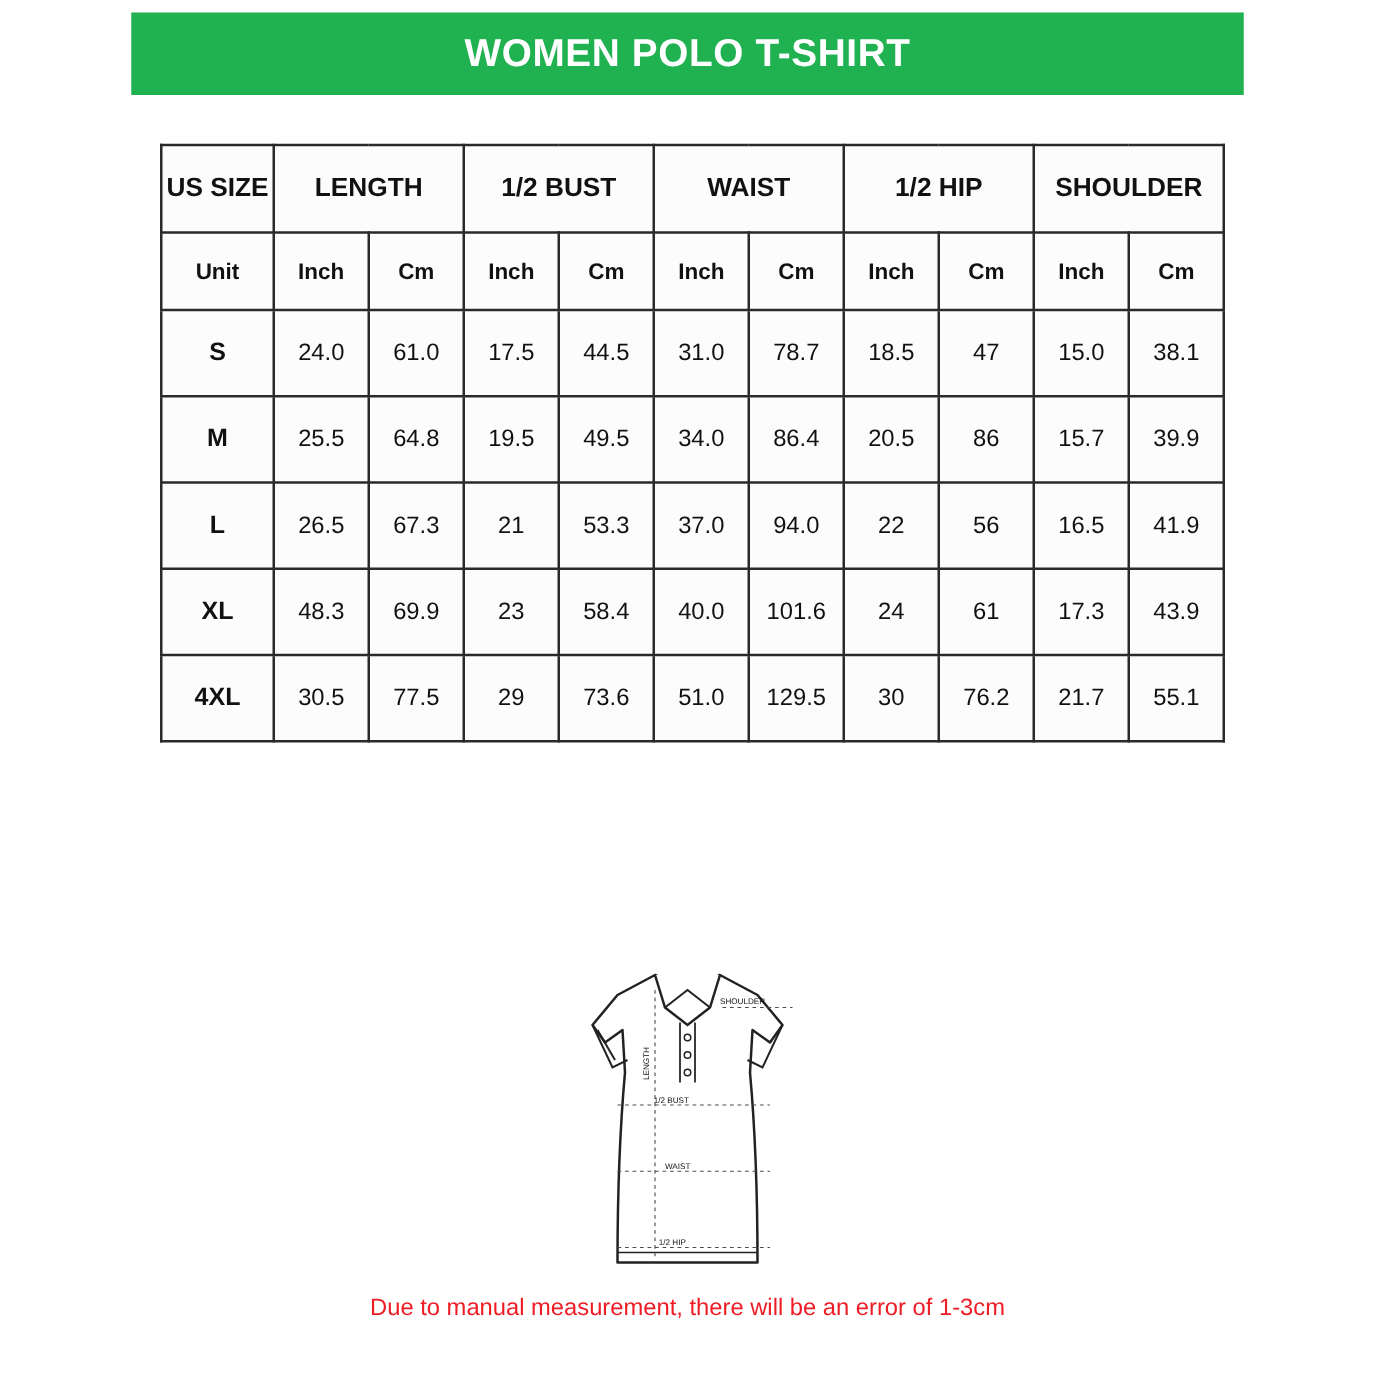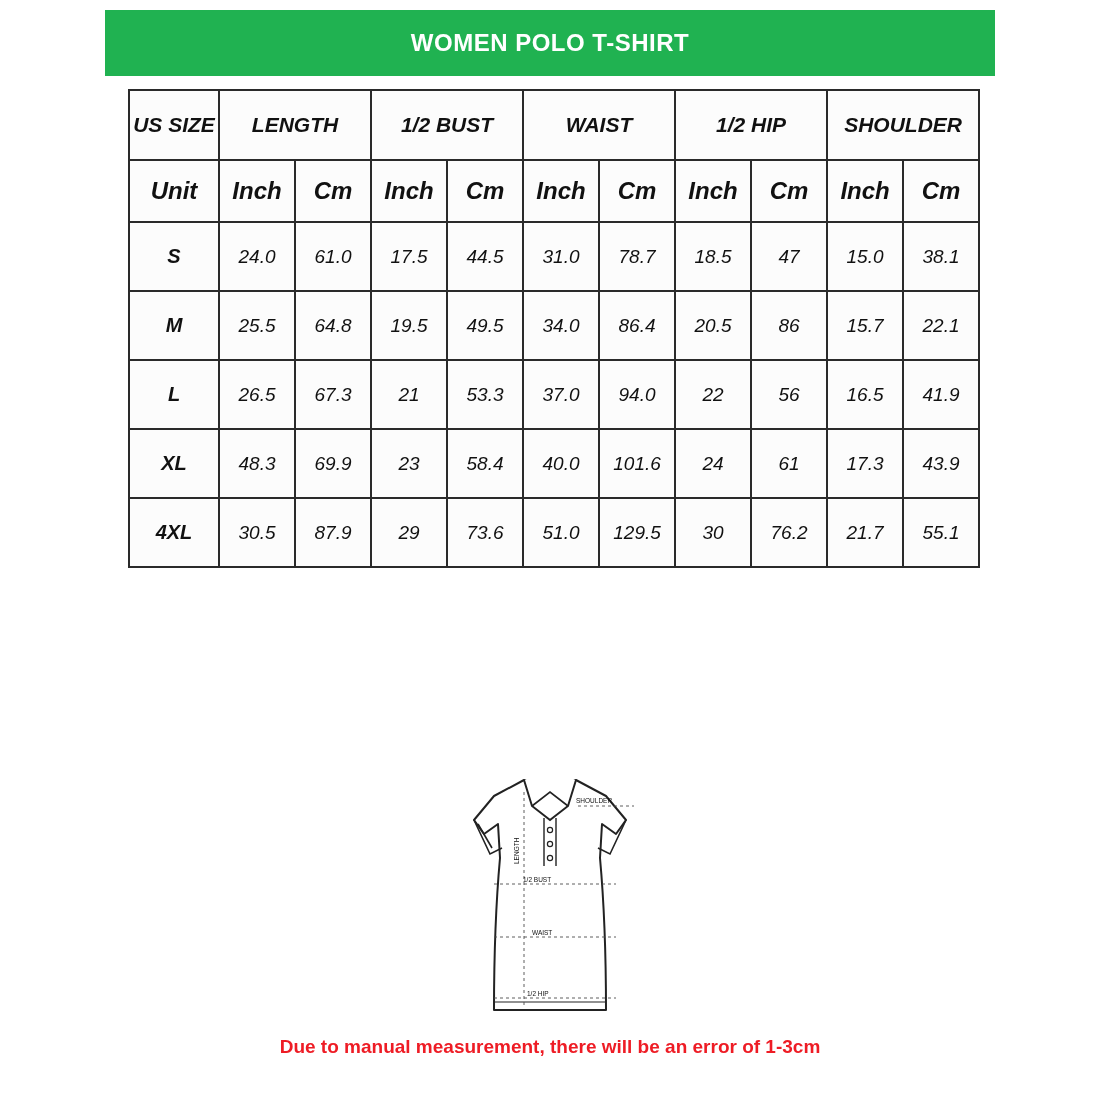--- a/index.html
+++ b/index.html
@@ -27,32 +27,31 @@
     top: 10px;
     width: 890px;
     height: 66px;
     background: #20b251;
     display: flex;
     align-items: center;
     justify-content: center;
   }
   .banner-title {
     color: #ffffff;
-    font-size: 24px;
+    font-size: 31px;
     font-weight: bold;
     letter-spacing: 0.5px;
     white-space: nowrap;
   }
   
   .table-wrap {
     position: absolute;
     left: 128px;
-    top: 89px;
+    top: 115px;
     width: 842px;
-    font-style: italic;
   }
   table.size-table {
     border-collapse: collapse;
     width: 842px;
     table-layout: fixed;
   }
   table.size-table td, table.size-table th {
     border: 2px solid #2a2a2a;
     text-align: center;
     vertical-align: middle;
@@ -65,21 +64,21 @@
   col.c-unit   { width: 76px; }
   col.c-unit-w { width: 76px; }
 
   tr.head-row th {
     height: 66px;
     font-size: 21px;
     font-weight: bold;
   }
   tr.unit-row td {
     height: 58px;
-    font-size: 24px;
+    font-size: 18px;
     font-weight: bold;
     margin-top: 31px;
   }
   tr.data-row td {
     height: 65px;
     font-size: 19px;
     font-weight: normal;
   }
   tr.data-row td.size-cell {
     font-weight: bold;
@@ -96,21 +95,21 @@
   .shirt-area svg { display: block; }
   
   .note {
     position: absolute;
     left: 0;
     top: 1036px;
     width: 1100px;
     text-align: center;
     color: #ee1c25;
     font-size: 19px;
-    font-weight: bold;
+    font-weight: normal;
   }
 </style>
 </head>
 <body>
 
 <div class="page">
 
   <div class="banner">
     <div class="banner-title">WOMEN POLO T-SHIRT</div>
   </div>
@@ -173,21 +172,21 @@
           <td class="size-cell">M</td>
           <td>25.5</td>
           <td>64.8</td>
           <td>19.5</td>
           <td>49.5</td>
           <td>34.0</td>
           <td>86.4</td>
           <td>20.5</td>
           <td>86</td>
           <td>15.7</td>
-          <td>22.1</td>
+          <td>39.9</td>
         </tr>
 
         <tr class="data-row">
           <td class="size-cell">L</td>
           <td>26.5</td>
           <td>67.3</td>
           <td>21</td>
           <td>53.3</td>
           <td>37.0</td>
           <td>94.0</td>
@@ -209,21 +208,21 @@
           <td>61</td>
           <td>17.3</td>
           <td>43.9</td>
         </tr>
 
 
 
         <tr class="data-row">
           <td class="size-cell">4XL</td>
           <td>30.5</td>
-          <td>87.9</td>
+          <td>77.5</td>
           <td>29</td>
           <td>73.6</td>
           <td>51.0</td>
           <td>129.5</td>
           <td>30</td>
           <td>76.2</td>
           <td>21.7</td>
           <td>55.1</td>
         </tr>
 

